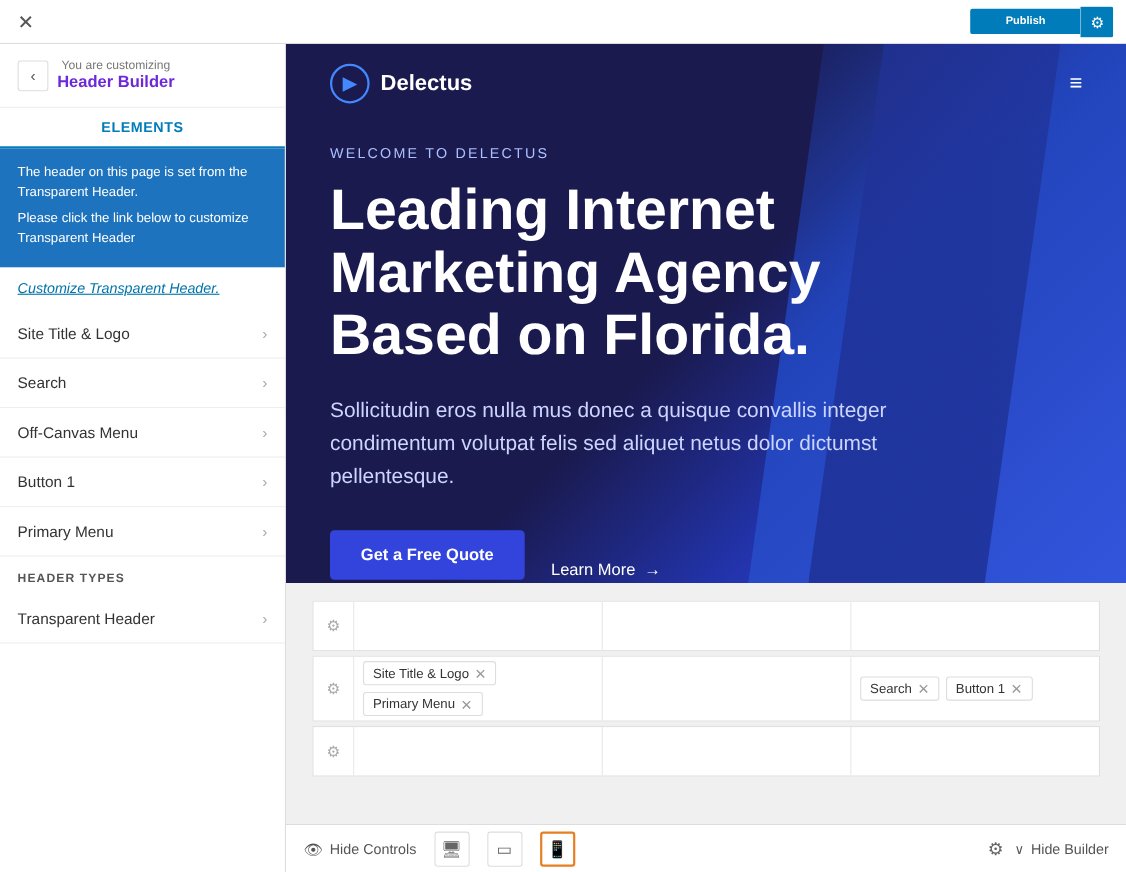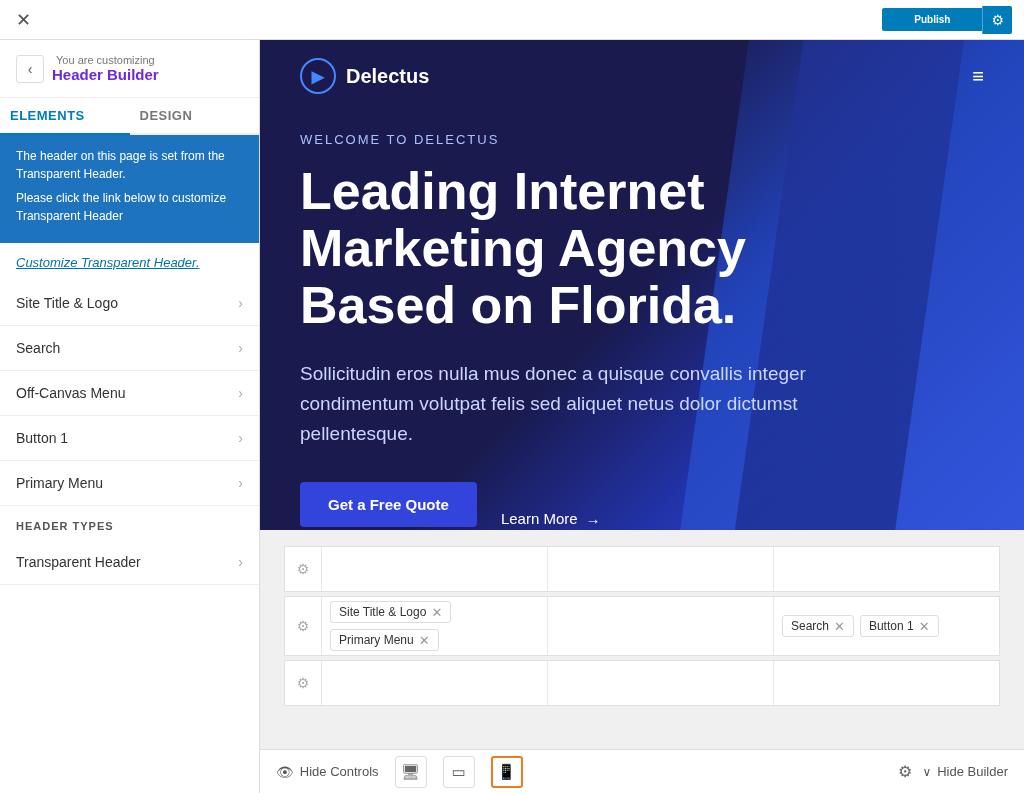--- a/index.html
+++ b/index.html
@@ -37,21 +37,21 @@
       display: flex; align-items: center; justify-content: center; cursor: pointer;
       font-size: 14px; color: #555;
     }
     .sidebar-title-group { display: flex; flex-direction: column; }
     .sidebar-subtitle { font-size: 11px; color: #777; text-align: center; }
     .sidebar-title { font-size: 15px; font-weight: 600; color: #6d28d9; }
 
     
     .sidebar-tabs { display: flex; border-bottom: 2px solid #eee; }
     .sidebar-tab {
-      flex: 1; padding: 10px; text-align: left; font-size: 13px; font-weight: 600;
+      flex: 1; padding: 10px; text-align: center; font-size: 13px; font-weight: 600;
       color: #777; cursor: pointer; text-transform: uppercase; letter-spacing: 0.5px;
     }
     .sidebar-tab.active { color: #007cba; border-bottom: 2px solid #007cba; margin-bottom: -2px; }
 
     
     .sidebar-info {
       background: #1e73be; color: #fff; padding: 12px 16px; font-size: 12px; line-height: 1.5;
     }
     .sidebar-info p { margin-bottom: 6px; }
 
@@ -189,21 +189,20 @@
         <div class="back-arrow">‹</div>
         <div class="sidebar-title-group">
           <span class="sidebar-subtitle">You are customizing</span>
           <span class="sidebar-title">Header Builder</span>
         </div>
       </div>
     </div>
 
     <div class="sidebar-tabs">
       <div class="sidebar-tab active">ELEMENTS</div>
-      <div class="sidebar-tab">DESIGN</div>
     </div>
 
     <div class="sidebar-info">
       <p>The header on this page is set from the Transparent Header.</p>
       <p>Please click the link below to customize Transparent Header</p>
     </div>
 
     <div class="customize-link">
       <a>Customize Transparent Header.</a>
     </div>

